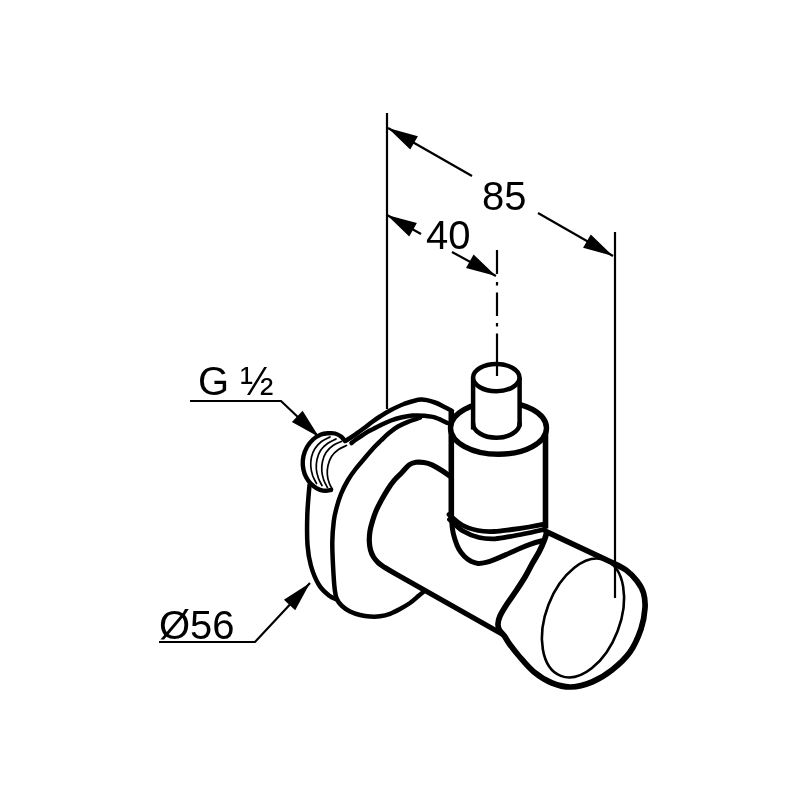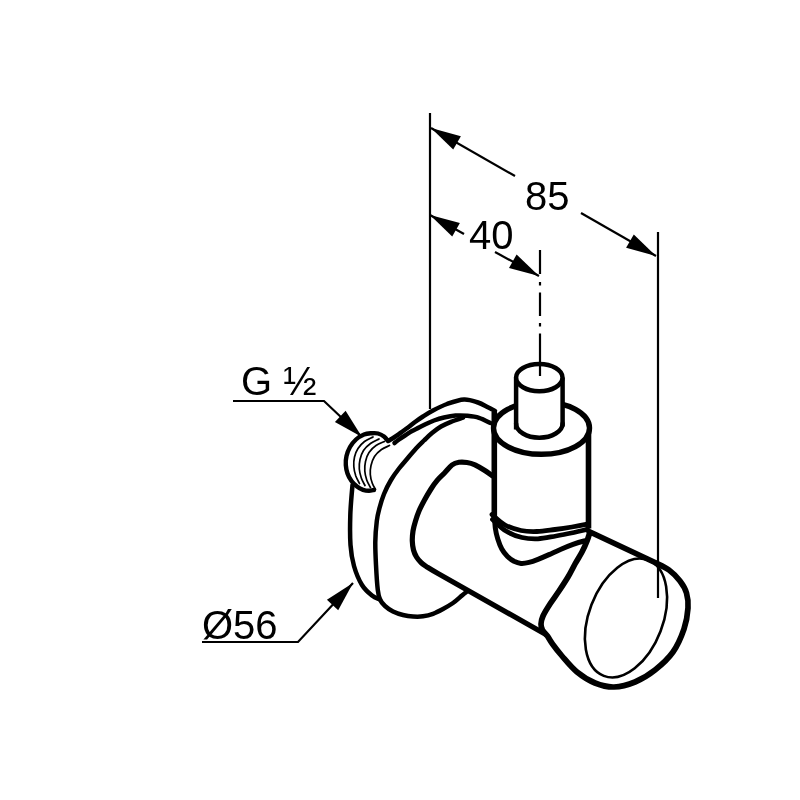--- a/index.html
+++ b/index.html
@@ -1,14 +1,14 @@
 <!DOCTYPE html>
 <html><head><meta charset="utf-8"><style>
 html,body{margin:0;padding:0;background:#fff;}
-.wrap{width:684px;height:800px;padding-left:43px;}
+.wrap{width:684px;height:800px;}
 text{font-family:"Liberation Sans",sans-serif;}
 </style></head><body>
 <div class="wrap">
 <svg width="800" height="800" viewBox="0 0 800 800">
 <rect width="800" height="800" fill="#fff"></rect>
 <path d="M 452.0 411.0 C 450.2 408.8 447.2 408.4 444.4 407.0 C 441.6 405.6 438.9 403.8 435.0 402.5 C 431.1 401.2 426.2 399.1 421.0 399.4 C 415.8 399.6 409.2 402.1 404.0 404.0 C 398.8 405.9 394.0 408.4 390.0 410.5 C 386.0 412.6 383.0 414.6 380.0 416.5 C 377.0 418.4 374.5 420.2 372.0 422.0 C 369.5 423.8 367.3 425.8 365.0 427.5 C 362.7 429.2 360.3 430.8 358.0 432.5 C 355.7 434.2 353.0 436.2 351.0 437.5 C 349.0 438.8 349.2 438.1 346.0 440.5 C 342.8 442.9 336.7 447.6 332.0 452.0 C 327.3 456.4 321.8 461.5 318.0 467.0 C 314.2 472.5 311.3 477.0 309.5 485.0 C 307.7 493.0 307.6 505.0 307.3 515.0 C 307.0 525.0 306.9 536.5 307.5 545.0 C 308.1 553.5 309.1 559.3 311.0 566.0 C 312.9 572.7 316.0 580.1 319.0 585.0 C 322.0 589.9 326.0 593.1 329.0 595.5 C 332.0 597.9 331.5 597.2 337.0 599.5 C 342.5 601.8 351.8 607.6 362.0 609.0 C 372.2 610.4 386.5 611.8 398.0 608.0 C 409.5 604.2 421.3 596.2 431.0 586.0 C 440.7 575.8 450.5 561.5 456.0 547.0 C 461.5 532.5 463.2 515.8 464.0 499.0 C 464.8 482.2 462.5 459.2 461.0 446.0 C 459.5 432.8 456.5 425.8 455.0 420.0 C 453.5 414.2 453.8 413.2 452.0 411.0 Z" fill="#fff" stroke="none"></path>
 <path d="M 420.0 417.7 C 419.3 417.8 411.7 420.3 408.0 421.8 C 404.3 423.3 401.2 424.6 398.0 426.5 C 394.8 428.4 391.8 430.7 389.0 433.0 C 386.2 435.3 383.7 437.9 381.0 440.5 C 378.3 443.1 375.8 445.4 373.0 448.5 C 370.2 451.6 366.8 455.7 364.0 459.0 C 361.2 462.3 358.7 465.0 356.0 468.5 C 353.3 472.0 350.5 475.8 348.0 480.0 C 345.5 484.2 342.9 489.3 341.0 494.0 C 339.1 498.7 337.7 503.5 336.5 508.0 C 335.3 512.5 334.5 515.3 333.8 521.0 C 333.1 526.7 332.4 534.7 332.3 542.0 C 332.2 549.3 332.6 557.0 333.0 565.0 C 333.4 573.0 334.1 584.2 334.8 590.0 C 335.5 595.8 335.8 596.8 337.0 599.5 C 338.2 602.2 339.8 604.0 342.0 606.0 C 344.2 608.0 347.0 610.0 350.0 611.5 C 353.0 613.0 356.7 614.2 360.0 615.0 C 363.3 615.8 366.7 616.3 370.0 616.5 C 373.3 616.7 376.7 616.8 380.0 616.3 C 383.3 615.8 386.7 615.0 390.0 613.8 C 393.3 612.6 396.7 610.8 400.0 609.0 C 403.3 607.2 406.8 605.2 410.0 603.0 C 413.2 600.8 416.5 597.6 419.0 595.5 C 421.5 593.4 422.2 593.6 425.0 590.5 C 427.8 587.4 432.8 582.4 436.0 577.0 C 439.2 571.6 442.0 565.0 444.0 558.0 C 446.0 551.0 447.2 544.7 448.0 535.0 C 448.8 525.3 448.9 512.5 449.0 500.0 C 449.1 487.5 449.0 470.7 448.5 460.0 C 448.0 449.3 449.4 442.2 446.0 436.0 C 442.6 429.8 433.7 425.5 428.0 423.0 C 422.3 420.5 413.3 421.9 412.0 421.0 C 410.7 420.1 420.7 417.6 420.0 417.7 Z" fill="#fff" stroke="none"></path>
 <path d="M 345.0 441.0 C 343.5 437.9 342.7 437.8 341.0 436.5 C 339.3 435.2 337.0 434.1 335.0 433.5 C 333.0 432.9 331.3 433.0 329.0 433.2 C 326.7 433.4 323.7 433.4 321.0 434.5 C 318.3 435.6 315.3 437.4 313.0 439.5 C 310.7 441.6 308.6 444.2 307.0 447.0 C 305.4 449.8 304.2 453.0 303.5 456.0 C 302.8 459.0 302.6 462.1 302.8 465.0 C 303.0 467.9 303.6 470.8 304.5 473.5 C 305.4 476.2 306.9 478.8 308.5 481.0 C 310.1 483.2 312.1 485.0 314.0 486.5 C 315.9 488.0 318.0 489.1 320.0 489.8 C 322.0 490.5 324.2 490.8 326.0 490.8 C 327.8 490.8 328.7 491.0 331.0 490.0 C 333.3 489.0 337.2 488.3 340.0 485.0 C 342.8 481.7 346.3 475.0 348.0 470.0 C 349.7 465.0 350.5 459.8 350.0 455.0 C 349.5 450.2 346.5 444.1 345.0 441.0 Z" fill="#fff" stroke="none"></path>
 <path d="M 345.0 441.0 C 344.3 440.2 342.7 437.8 341.0 436.5 C 339.3 435.2 337.0 434.1 335.0 433.5 C 333.0 432.9 331.3 433.0 329.0 433.2 C 326.7 433.4 323.7 433.4 321.0 434.5 C 318.3 435.6 315.3 437.4 313.0 439.5 C 310.7 441.6 308.6 444.2 307.0 447.0 C 305.4 449.8 304.2 453.0 303.5 456.0 C 302.8 459.0 302.6 462.1 302.8 465.0 C 303.0 467.9 303.6 470.8 304.5 473.5 C 305.4 476.2 306.9 478.8 308.5 481.0 C 310.1 483.2 312.1 485.0 314.0 486.5 C 315.9 488.0 318.0 489.1 320.0 489.8 C 322.0 490.5 324.2 490.8 326.0 490.8 C 327.8 490.8 330.2 490.1 331.0 490.0 " fill="none" stroke="#000" stroke-width="4.4" stroke-linecap="round"></path>
 <path d="M 330.0 437.0 C 328.6 437.8 324.0 439.6 321.5 441.5 C 319.0 443.4 316.7 445.9 315.0 448.5 C 313.3 451.1 312.2 454.0 311.5 457.0 C 310.8 460.0 310.6 463.3 310.8 466.5 C 311.0 469.7 311.9 473.2 312.8 476.0 C 313.8 478.8 315.9 482.2 316.5 483.5 " fill="none" stroke="#000" stroke-width="1.7" stroke-linecap="round"></path>

